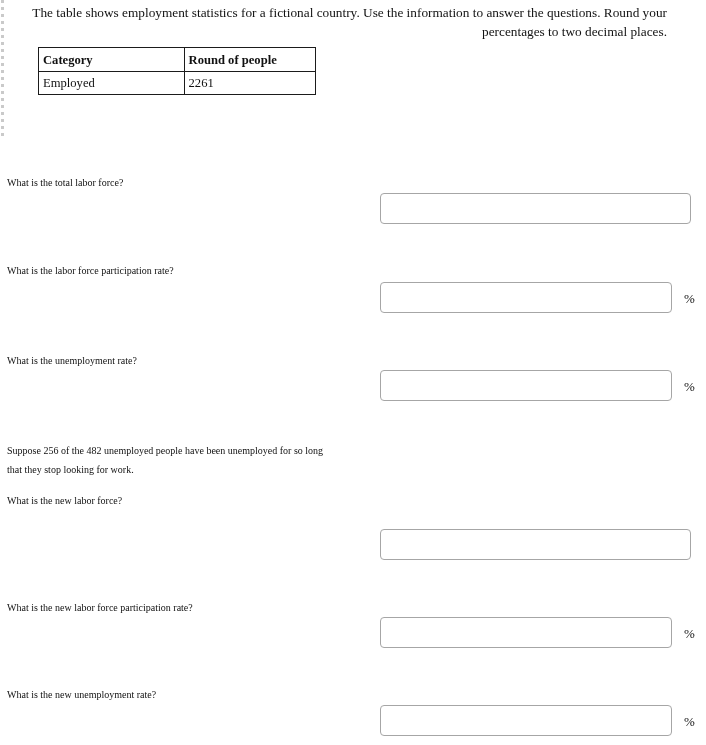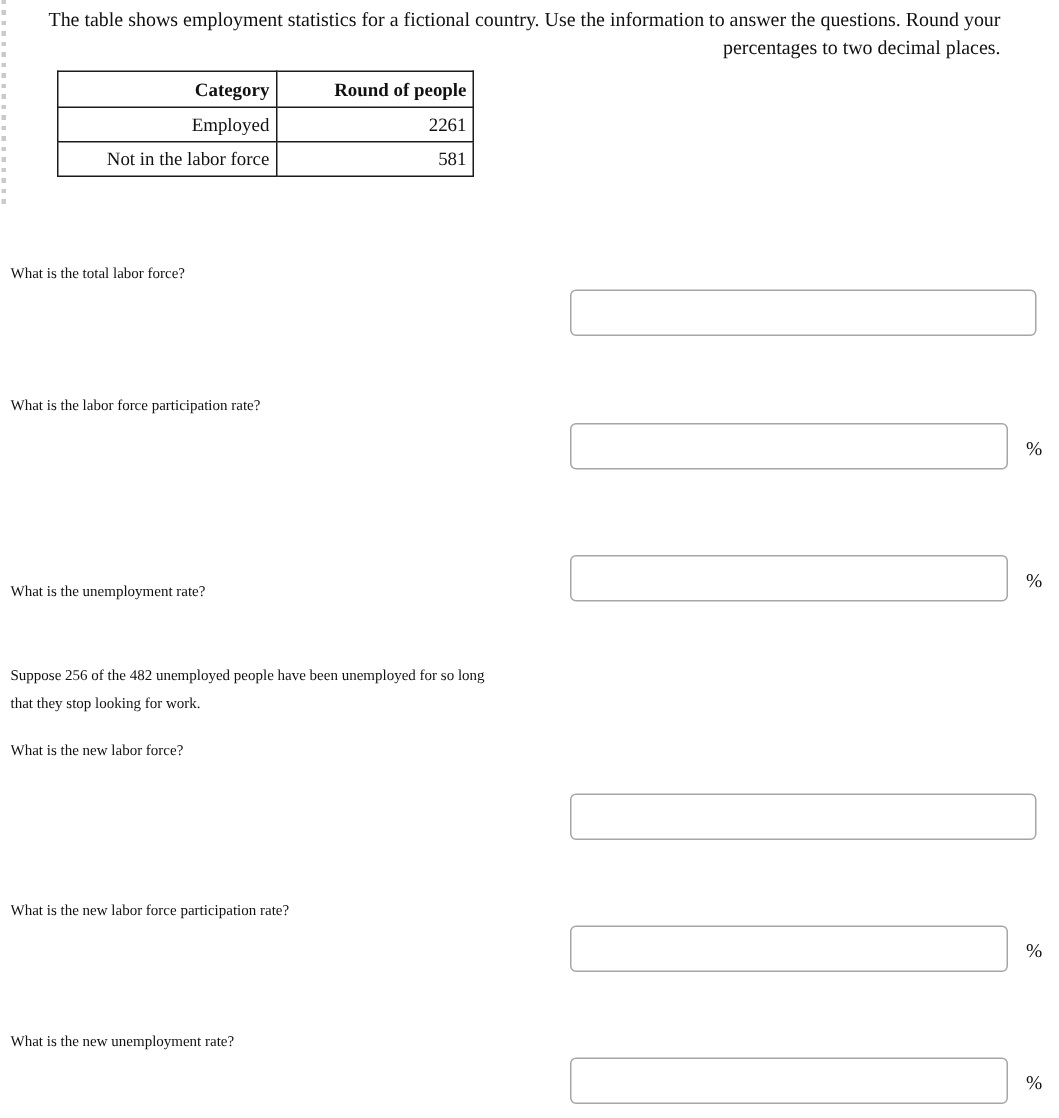--- a/index.html
+++ b/index.html
@@ -46,21 +46,21 @@
   .stats-table {
     position: absolute;
     left: 38px;
     top: 47px;
     width: 278px;
     border-collapse: collapse;
     font-size: 12.6px;
   }
   .stats-table td, .stats-table th {
     border: 1px solid #1b1b1b;
-    text-align: right;
+    text-align: left;
     padding: 2px 4px;
     height: 18px;
     line-height: 16px;
     font-weight: normal;
   }
   .stats-table thead th {
     font-weight: bold;
     height: 19px;
   }
   .stats-table .col-cat { width: 146px; }
@@ -107,21 +107,21 @@
   }
 
   
   .r1-label { top: 174px; }
   .r1-box   { top: 193px; }
 
   .r2-label { top: 262px; }
   .r2-box   { top: 282px; }
   .r2-pct   { top: 292px; }
 
-  .r3-label { top: 352px; margin-top: 34px; }
+  .r3-label { top: 352px; }
   .r3-box   { top: 370px; }
   .r3-pct   { top: 380px; }
 
   .note-block { top: 441px; }
 
   .r4-label { top: 492px; }
   .r4-box   { top: 529px; }
 
   .r5-label { top: 599px; text-align: right; }
   .r5-box   { top: 617px; }
@@ -143,24 +143,20 @@
     <tr>
       <th class="col-cat">Category</th>
       <th class="col-num">Round of people</th>
     </tr>
   </thead>
   <tbody>
     <tr>
       <td>Employed</td>
       <td>2261</td>
     </tr>
-    <tr>
-      <td>Not in the labor force</td>
-      <td>581</td>
-    </tr>
   </tbody>
 </table>
 
 <div class="q-label r1-label">What is the total labor force?</div>
 <input class="answer-box wide r1-box" type="text" placeholder="" style="">
 
 <div class="q-label r2-label">What is the labor force participation rate?</div>
 <input class="answer-box short r2-box" type="text" placeholder="" style="">
 <div class="pct-sign r2-pct">%</div>
 

